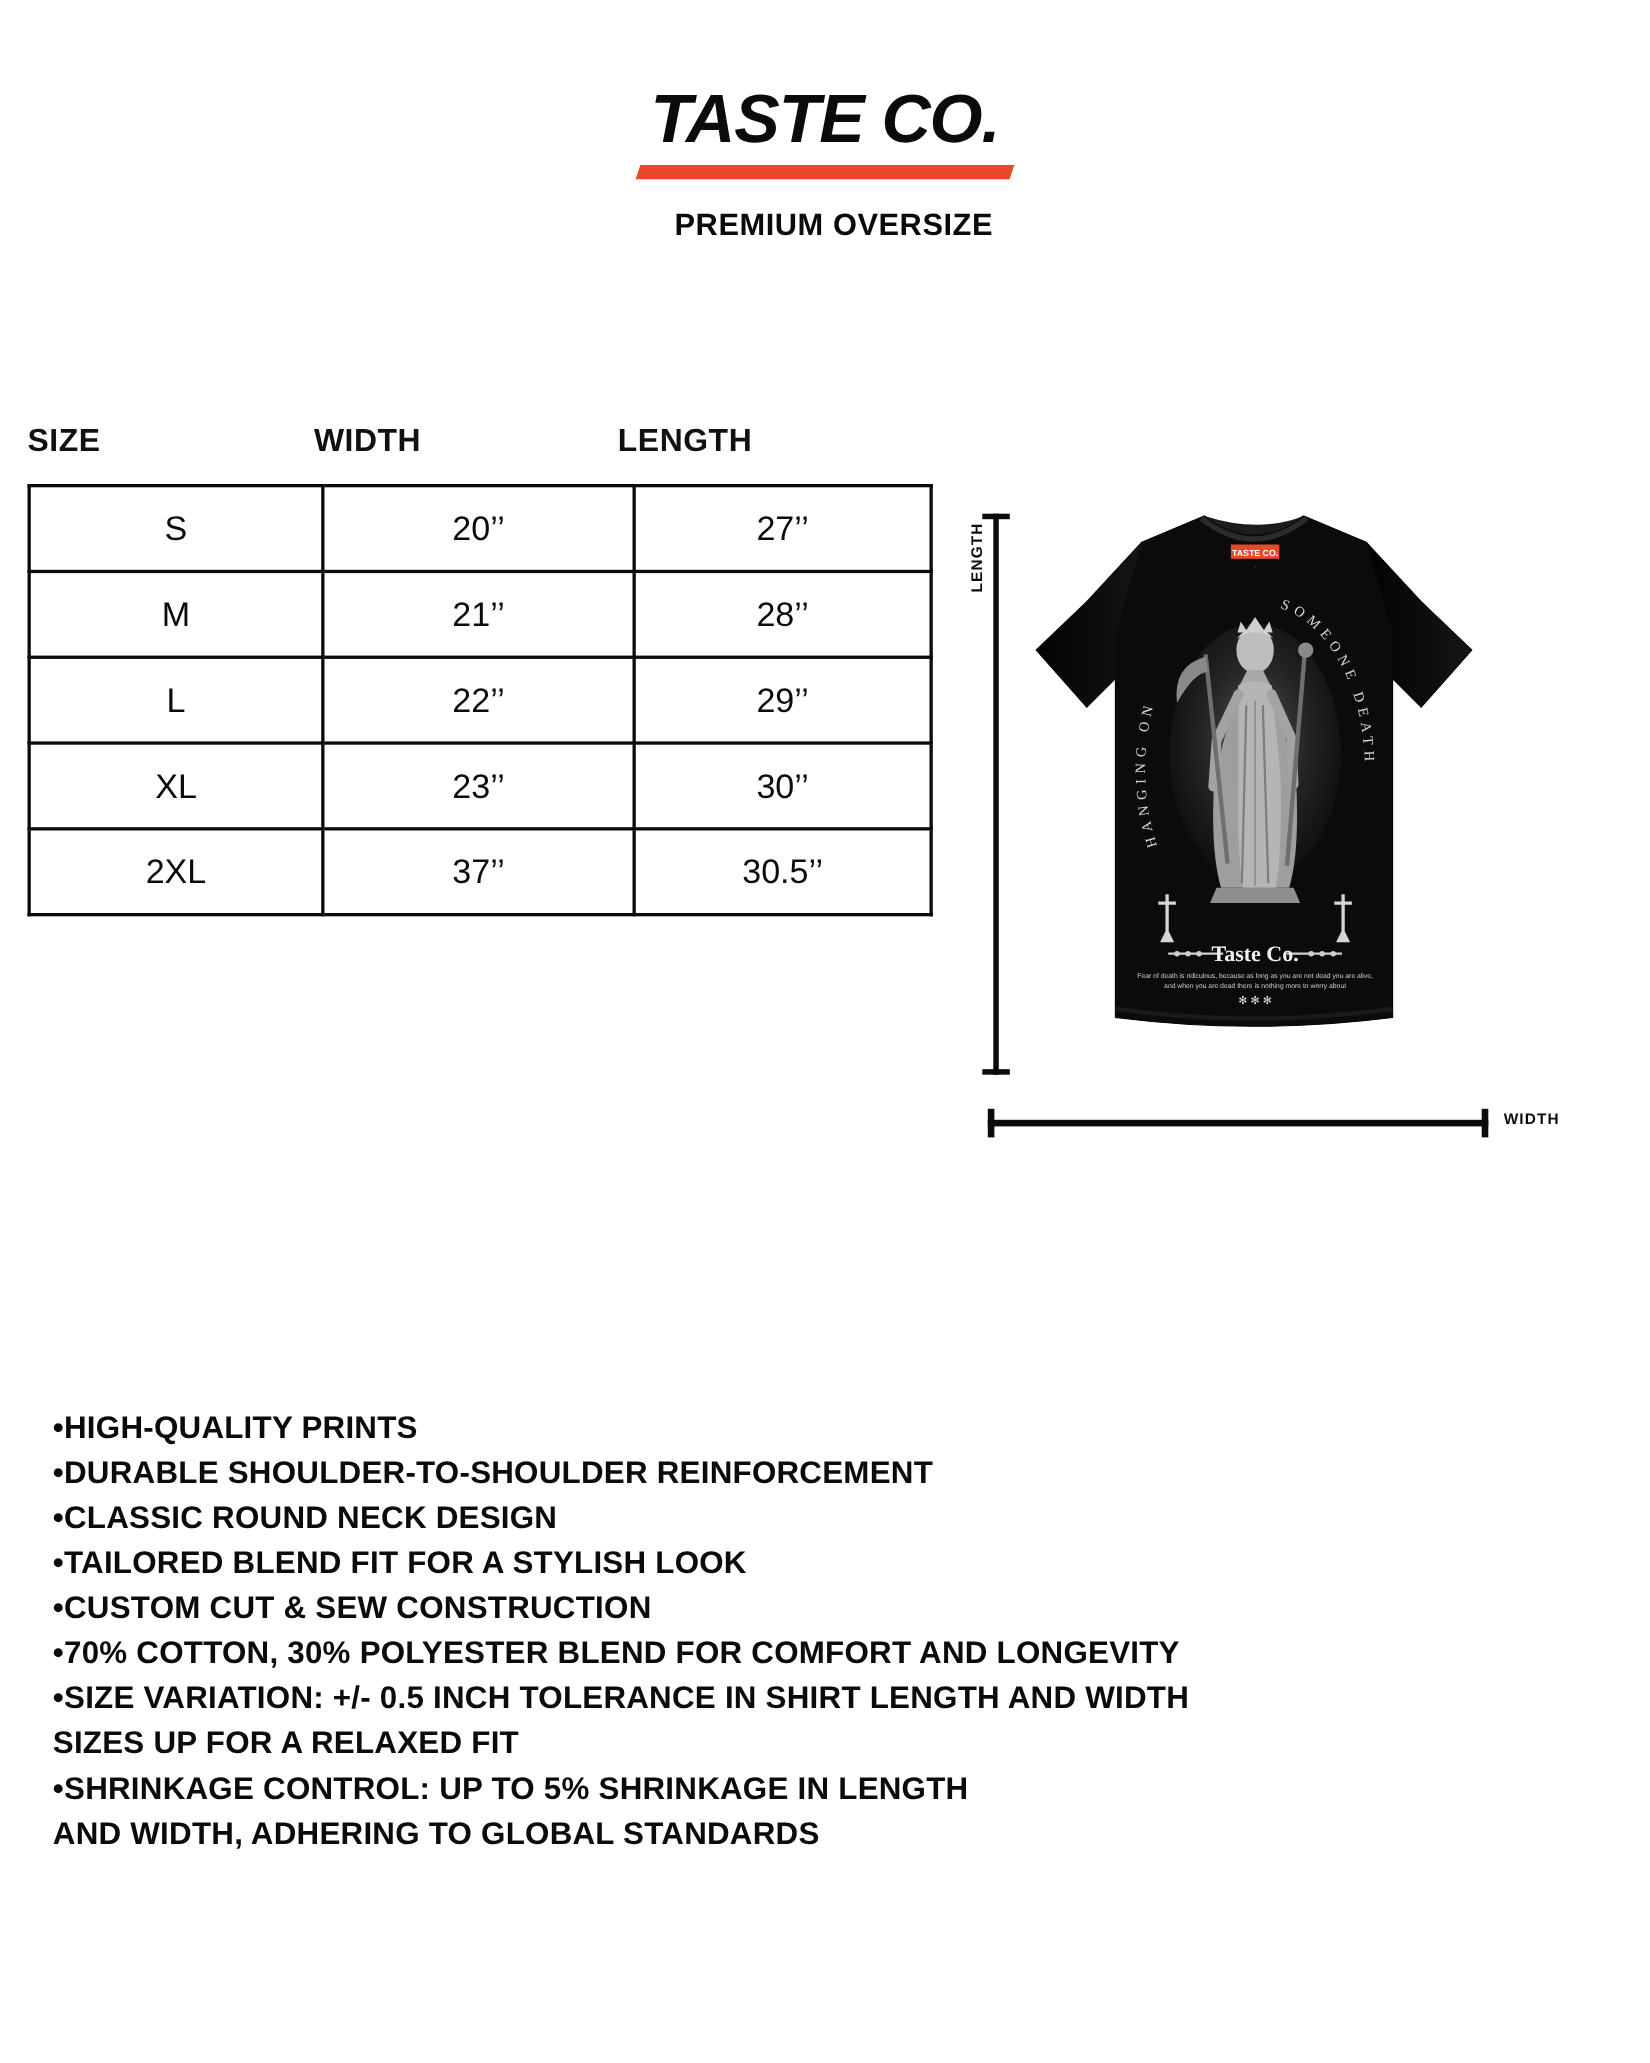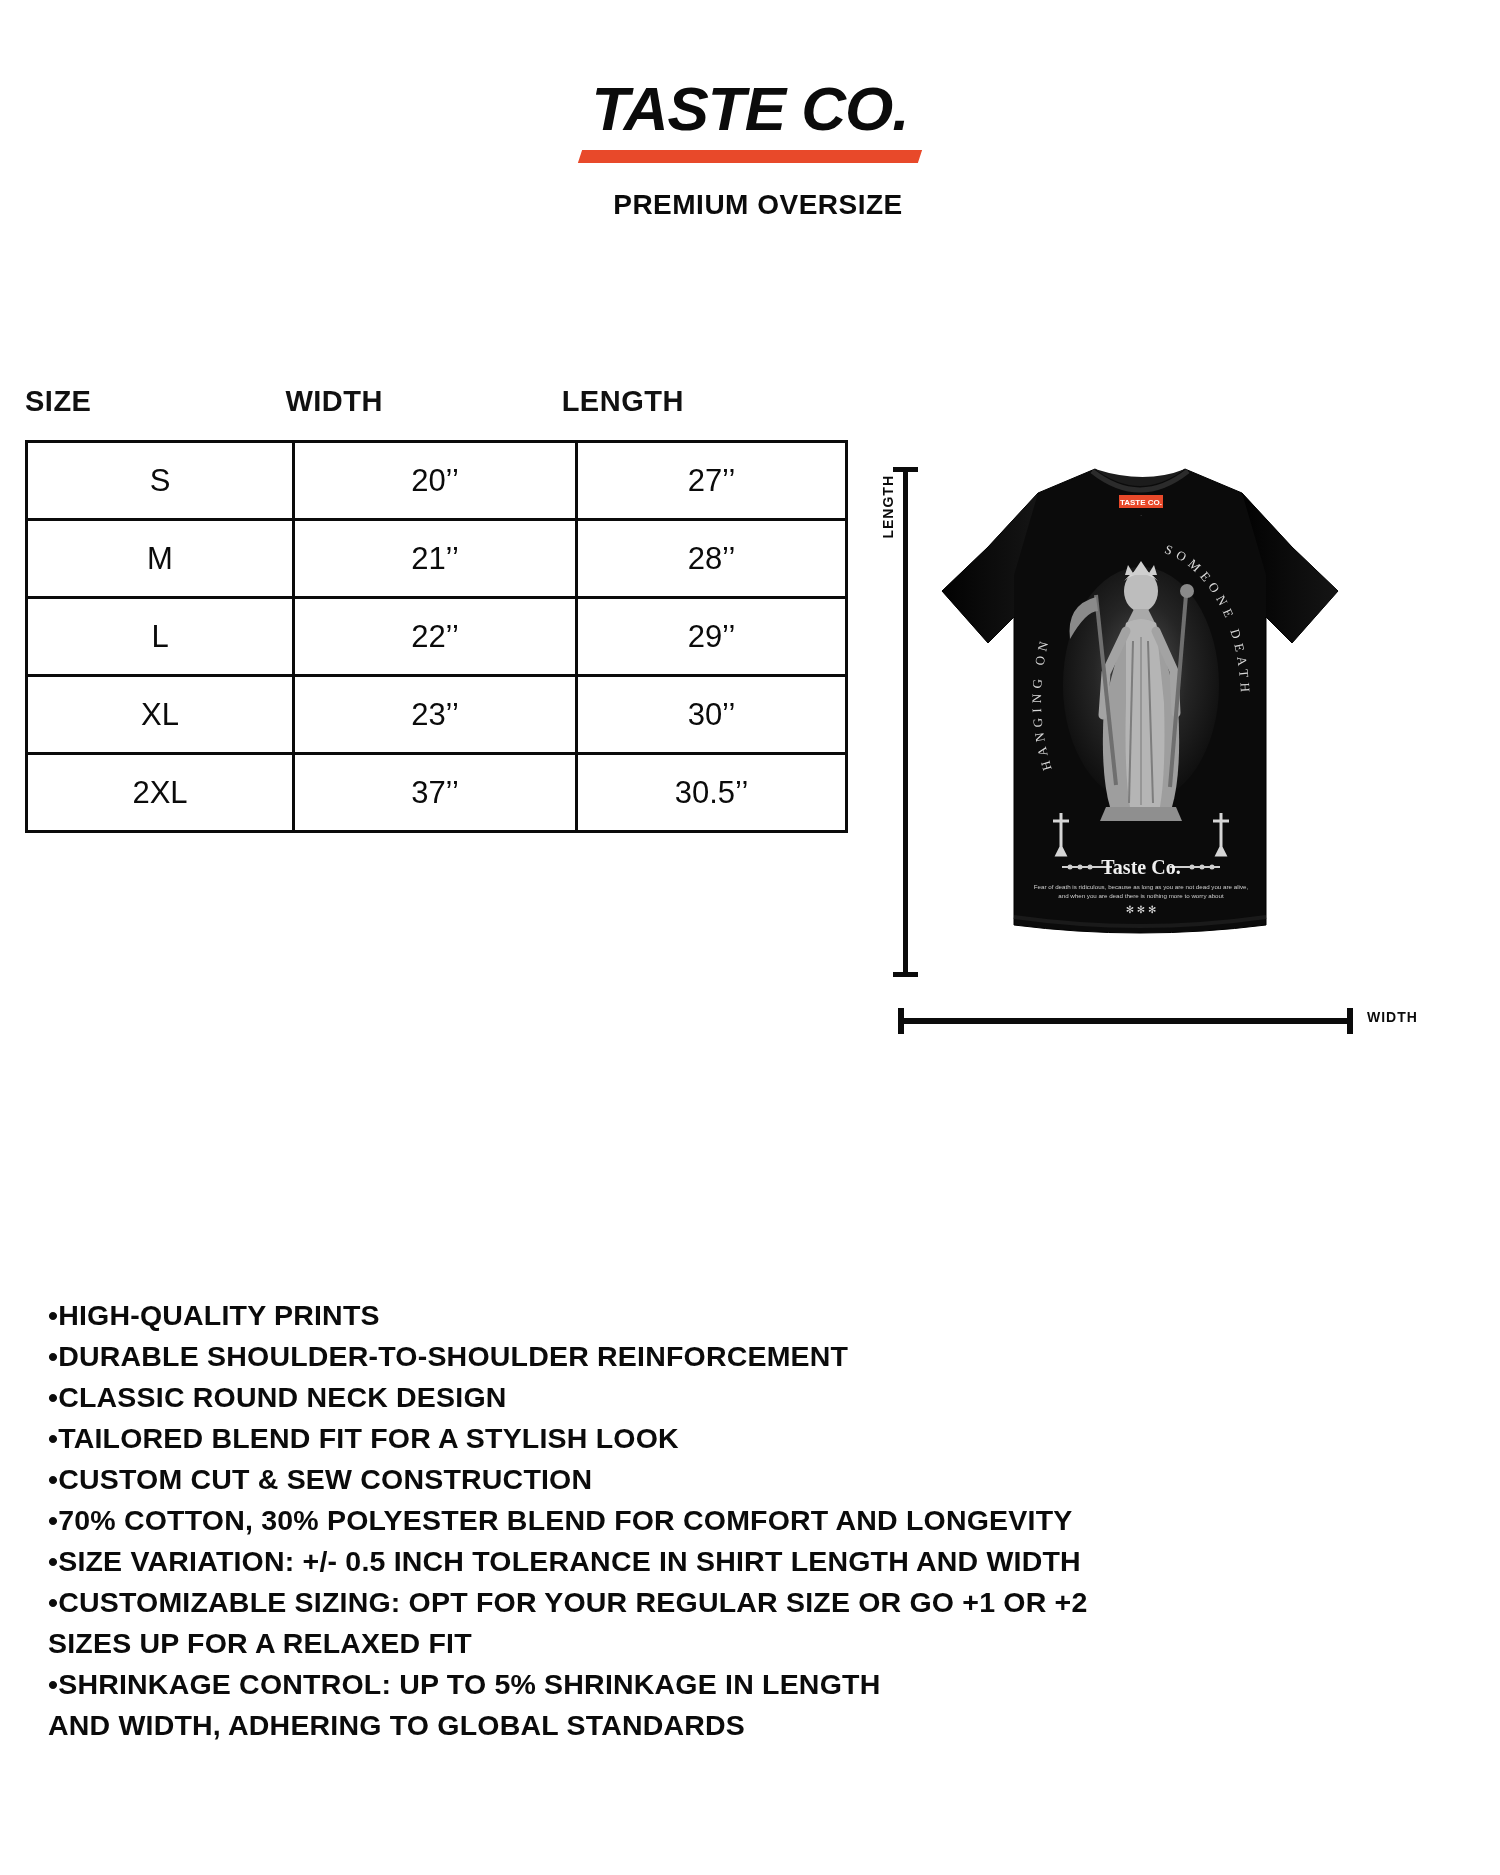--- a/index.html
+++ b/index.html
@@ -162,21 +162,20 @@
     height: 520px;
   }
   .shirt svg { display: block; }
 
   
   .features {
     position: absolute;
     left: 48px;
     top: 1278px;
     width: 1300px;
-    margin-top: 17px;
   }
   .features .line {
     font-size: 28.5px;
     font-weight: 600;
     letter-spacing: 0.2px;
     line-height: 41px;
     color: #0b0b0b;
     white-space: nowrap;
   }
 </style>
@@ -324,17 +323,16 @@
 </div>
 
 <div class="features">
   <div class="line">•HIGH-QUALITY PRINTS</div>
   <div class="line">•DURABLE SHOULDER-TO-SHOULDER REINFORCEMENT</div>
   <div class="line">•CLASSIC ROUND NECK DESIGN</div>
   <div class="line">•TAILORED BLEND FIT FOR A STYLISH LOOK</div>
   <div class="line">•CUSTOM CUT &amp; SEW CONSTRUCTION</div>
   <div class="line">•70% COTTON, 30% POLYESTER BLEND FOR COMFORT AND LONGEVITY</div>
   <div class="line">•SIZE VARIATION: +/- 0.5 INCH TOLERANCE IN SHIRT LENGTH AND WIDTH</div>
-  <div class="line">•CUSTOMIZABLE SIZING: OPT FOR YOUR REGULAR SIZE OR GO +1 OR +2</div>
   <div class="line">SIZES UP FOR A RELAXED FIT</div>
   <div class="line">•SHRINKAGE CONTROL: UP TO 5% SHRINKAGE IN LENGTH</div>
   <div class="line">AND WIDTH, ADHERING TO GLOBAL STANDARDS</div>
 </div>
 
 </body></html>

